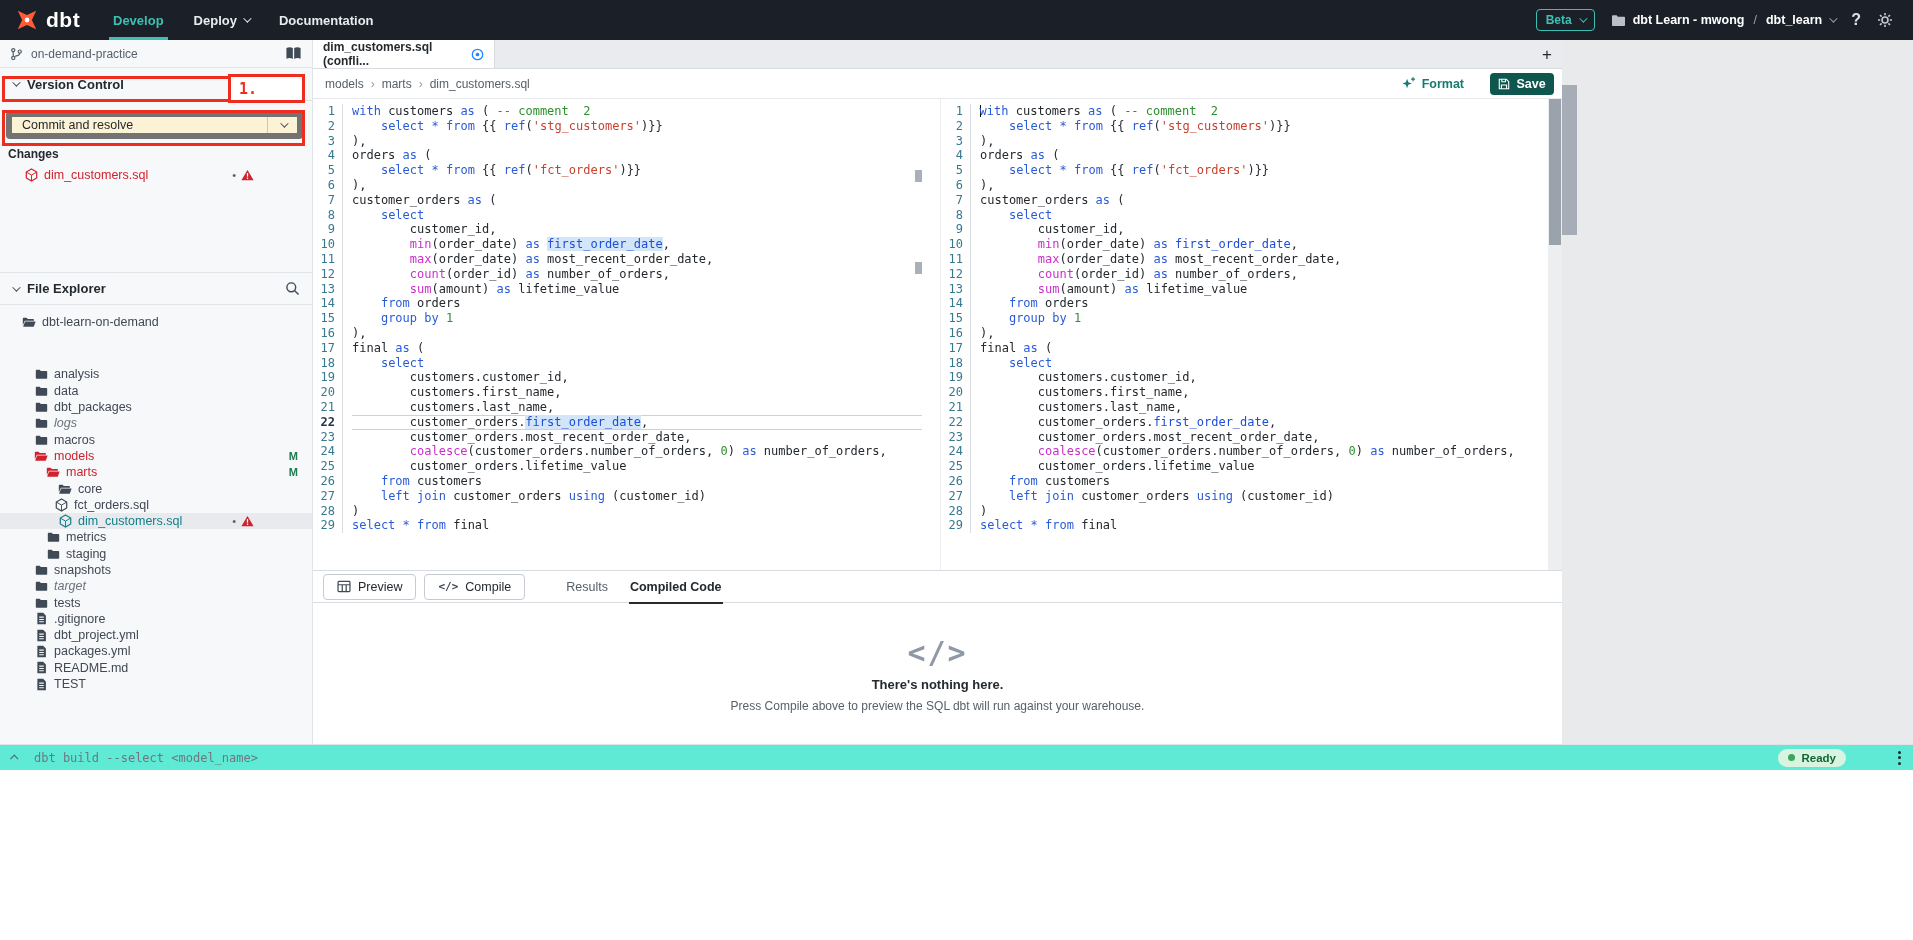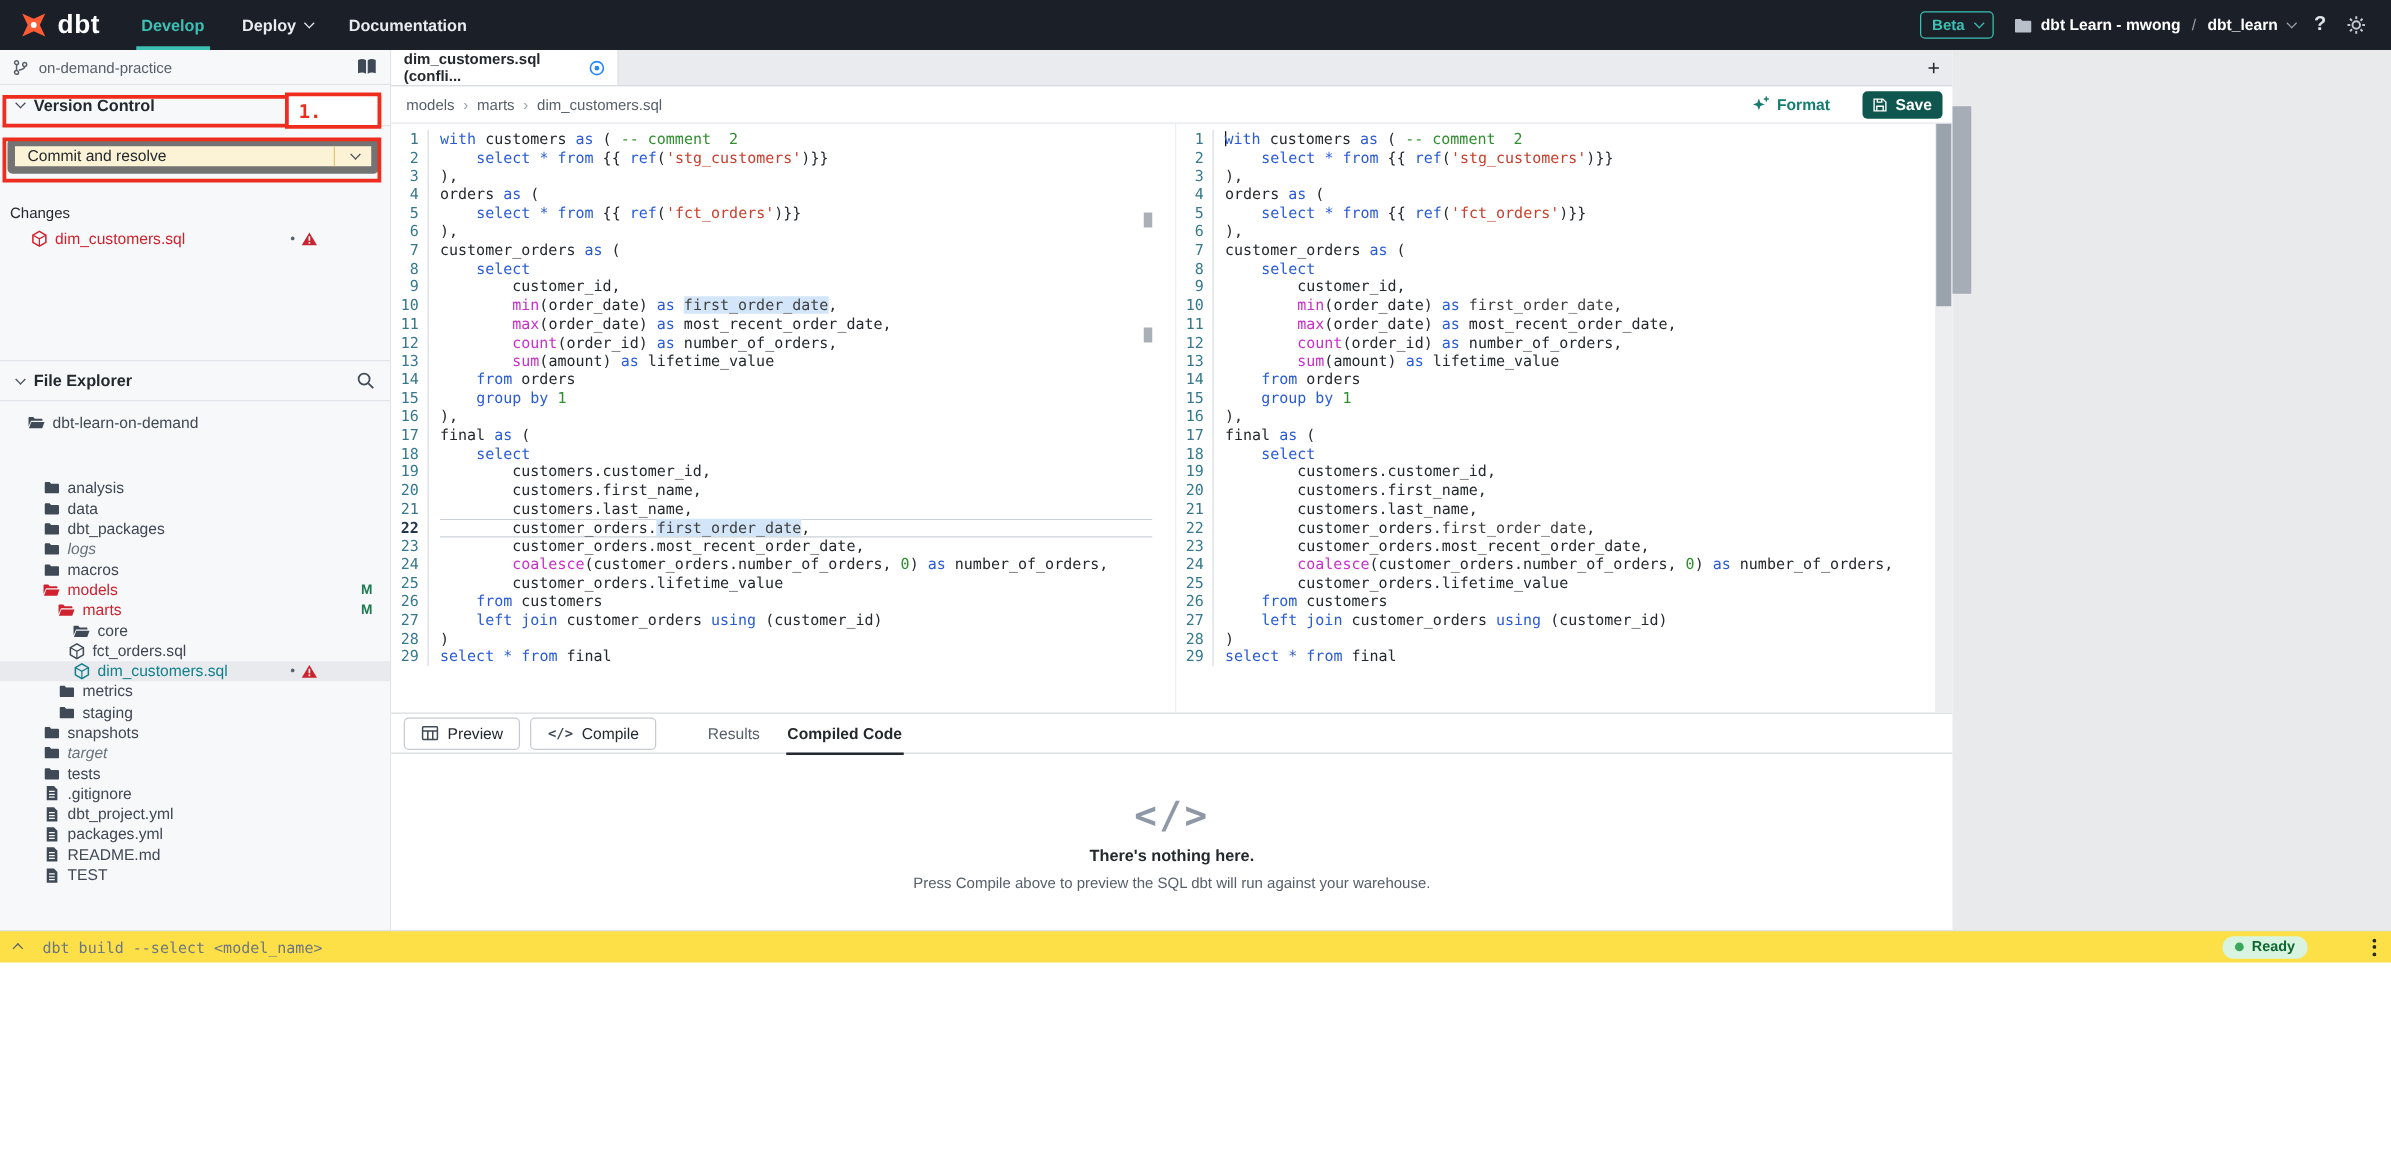--- a/index.html
+++ b/index.html
@@ -23,21 +23,21 @@
   
   .sidebar { position:absolute; left:0; top:40px; width:313px; height:704px; background:#f7f8fa; border-right:1px solid #e1e4e8; font-size:12.5px; color:#24292e; }
   .branch-row { height:28px; display:flex; align-items:center; gap:8px; padding:0 10px; border-bottom:1px solid #e1e4e8; color:#57606a; font-size:12px; }
   .branch-row .grow { flex:1; }
   .sec-header { height:33px; display:flex; align-items:center; gap:9px; padding:0 12px; border-bottom:1px solid #e1e4e8; font-size:13px; font-weight:bold; color:#24292e; }
   .sec-header .chev { color:#444d56; }
   .commit-wrap { padding:10px 6px 8px 6px; }
   .commit-btn { width:297px; height:28px; background:#fcf3d6; border:6px solid #737373; border-radius:4px; display:flex; align-items:center; font-size:12.5px; color:#24292e; cursor:pointer; }
   .commit-btn .lbl { padding-left:10px; flex:1; text-align:left; }
   .commit-btn .dd { width:30px; height:100%; border-left:1px solid #e3c878; display:flex; align-items:center; justify-content:center; color:#444d56; }
-  .changes-label { font-weight:normal; font-size:12px; padding:16px 8px 4px 8px; }
+  .changes-label { font-weight:bold; font-size:12px; padding:0 8px 4px 8px; }
   .change-row { height:19px; display:flex; align-items:center; gap:6px; padding-left:24px; position:relative; color:#cf222e; }
   .row-meta { position:absolute; right:58px; display:flex; align-items:center; gap:5px; }
   .row-meta .dot { color:#57606a; font-size:11px; }
   .fe-header { margin-top:88px; border-top:1px solid #e1e4e8; }
   .tree { padding-top:9px; }
   .trow { height:16.3px; display:flex; align-items:center; gap:6px; position:relative; color:#404854; cursor:pointer; }
   .trow .tlabel { white-space:nowrap; }
   .trow.muted { color:#6a737d; font-style:italic; }
   .trow.red { color:#cf222e; }
   .trow.red .ticon { color:#cf222e; }
@@ -75,21 +75,21 @@
   .ln { flex:0 0 30px; text-align:right; padding-right:7px; color:#36798f; border-right:1px solid #d9dde1; margin-right:9px; user-select:none; }
   .cl.active .ln { color:#22364c; font-weight:bold; }
   .cl.active .ct { box-shadow:inset 0 1px 0 #ccd2d9, inset 0 -1px 0 #ccd2d9; }
   .ct { flex:1; }
   .tok-k { color:#2a5bd7; }
   .tok-f { color:#c930c9; }
   .tok-s { color:#c9402e; }
   .tok-c { color:#2f8f2f; }
   .tok-n { color:#2f8f2f; }
   .tok-p { color:#24292e; }
-  .tok-h { color:#404040; background:#d3e5f8; }
+  .tok-h { color:#1d4ed8; background:#d3e5f8; }
   .no-hl .tok-h { background:transparent; }
   .no-hl .cl.active .ct { box-shadow:none; }
   .no-hl .cl.active .ln { color:#36798f; font-weight:normal; }
   .cursor-line .ct::before { content:""; display:inline-block; width:0; height:12px; border-left:1.4px solid #111; vertical-align:-2px; margin-right:-1.4px; }
   .mini-sb { position:absolute; right:0; top:0; bottom:0; width:7px; }
   .mini-sb .mark { position:absolute; left:0; width:7px; height:12px; background:#a9b0b8; }
   .big-sb { flex:0 0 14px; background:#eceef0; position:relative; }
   .big-sb .thumb { position:absolute; left:1px; width:12px; top:0; height:146px; background:#9aa2ab; }
 
   
@@ -105,21 +105,21 @@
   .empty-state { flex:1; display:flex; flex-direction:column; align-items:center; justify-content:center; gap:7px; }
   .empty-icon { font-family:"DejaVu Sans Mono",monospace; font-size:30px; font-weight:bold; color:#8f98a6; letter-spacing:2px; }
   .empty-title { font-size:13px; font-weight:bold; color:#24292e; }
   .empty-sub { font-size:12px; color:#57606a; }
 
   
   .right-area { position:absolute; left:1562px; top:40px; width:351px; height:704px; background:#e9eaec; }
   .right-area .sb-thumb { position:absolute; left:0; top:45px; width:15px; height:150px; background:#a6adb6; }
 
   
-  .statusbar { position:absolute; left:0; top:744px; width:1913px; height:26px; background:#fde047; border-top:1px solid #dfe2e6; display:flex; align-items:center; padding:0 12px; }
+  .statusbar { position:absolute; left:0; top:744px; width:1913px; height:26px; background:#5eead4; border-top:1px solid #dfe2e6; display:flex; align-items:center; padding:0 12px; }
   .collapse-ic { color:#57606a; margin-right:16px; display:inline-flex; }
   .cmd { font-family:"DejaVu Sans Mono",monospace; font-size:12px; color:#6e7781; flex:1; }
   .ready-pill { display:flex; align-items:center; gap:6px; background:#d8f4e1; border-radius:10px; height:18px; padding:0 10px; font-size:11.5px; color:#0f6630; font-weight:600; margin-right:52px; }
   .ready-dot { width:7px; height:7px; border-radius:50%; background:#39a85b; }
   .kebab { display:flex; flex-direction:column; gap:2.5px; cursor:pointer; }
   .kebab i { width:3px; height:3px; border-radius:50%; background:#24292e; }
 
   svg { display:block; }
 </style>
 </head>

